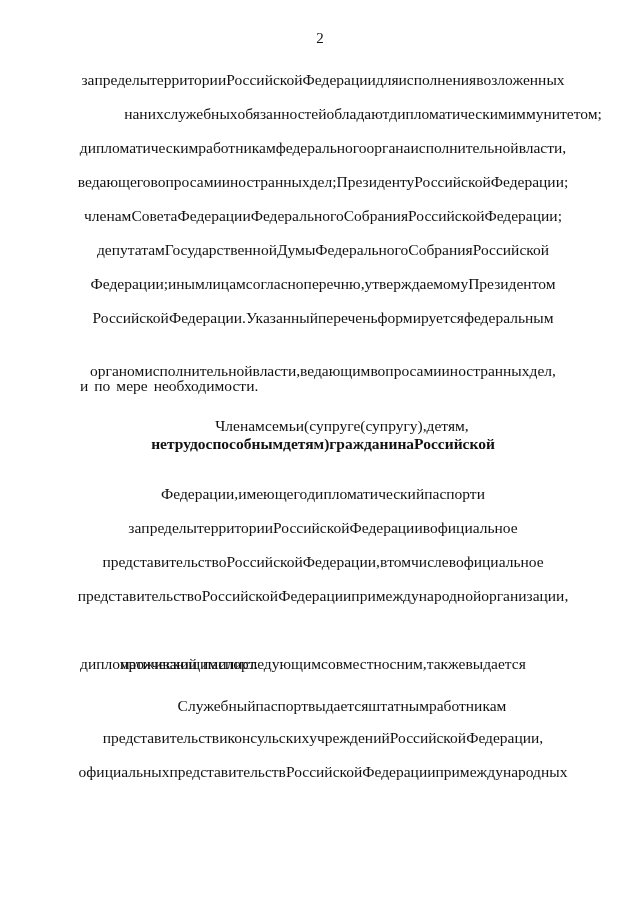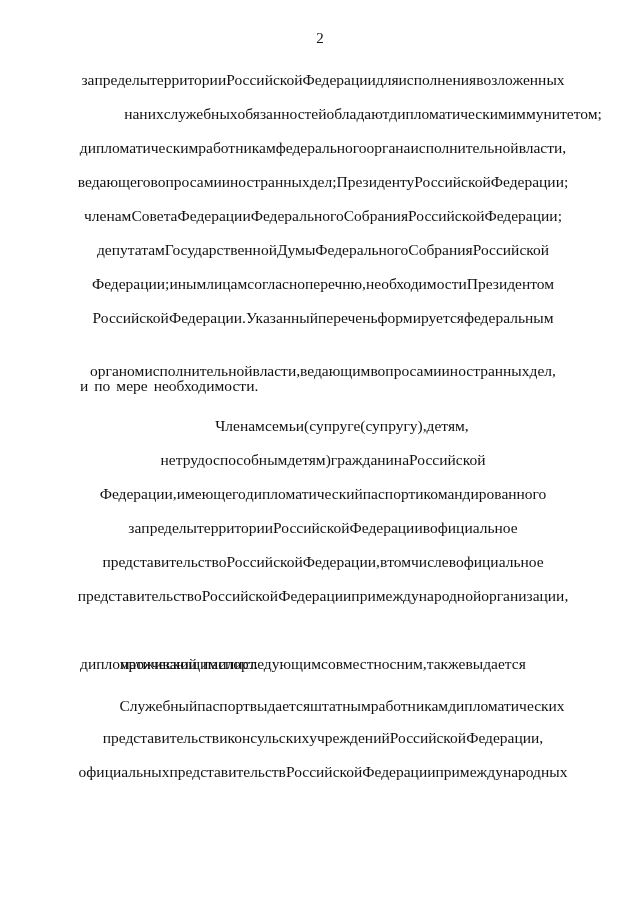--- a/index.html
+++ b/index.html
@@ -79,21 +79,21 @@
         <span>Федерального</span>
         <span>Собрания</span>
         <span>Российской</span>
       </div>
       <div class="line" style="top: 274px;">
         <span>Федерации;</span>
         <span>иным</span>
         <span>лицам</span>
         <span>согласно</span>
         <span>перечню,</span>
-        <span>необходимости</span>
+        <span>утверждаемому</span>
         <span>Президентом</span>
       </div>
       <div class="line" style="top: 308px;">
         <span>Российской</span>
         <span>Федерации.</span>
         <span>Указанный</span>
         <span>перечень</span>
         <span>формируется</span>
         <span>федеральным</span>
       </div>
@@ -112,33 +112,32 @@
         <span>мере</span>
         <span>необходимости.</span>
       </div>
       <div class="line indent" style="top: 416px;">
         <span>Членам</span>
         <span>семьи</span>
         <span>(супруге</span>
         <span>(супругу),</span>
         <span>детям,</span>
       </div>
-      <div class="line" style="top: 450px;">
+      <div class="line" style="top: 434px; font-weight: bold;">
         <span>нетрудоспособным</span>
         <span>детям)</span>
         <span>гражданина</span>
         <span>Российской</span>
       </div>
       <div class="line" style="top: 484px;">
         <span>Федерации,</span>
         <span>имеющего</span>
         <span>дипломатический</span>
         <span>паспорт</span>
         <span>и</span>
-        <span>командированного</span>
       </div>
       <div class="line" style="top: 518px;">
         <span>за</span>
         <span>пределы</span>
         <span>территории</span>
         <span>Российской</span>
         <span>Федерации</span>
         <span>в</span>
         <span>официальное</span>
       </div>
@@ -173,21 +172,20 @@
       <div class="line last" style="top: 654px;">
         <span>дипломатический</span>
         <span>паспорт.</span>
       </div>
       <div class="line indent" style="top: 696px;">
         <span>Служебный</span>
         <span>паспорт</span>
         <span>выдается</span>
         <span>штатным</span>
         <span>работникам</span>
-        <span>дипломатических</span>
       </div>
       <div class="line" style="top: 728px;">
         <span>представительств</span>
         <span>и</span>
         <span>консульских</span>
         <span>учреждений</span>
         <span>Российской</span>
         <span>Федерации,</span>
       </div>
       <div class="line" style="top: 762px;">

